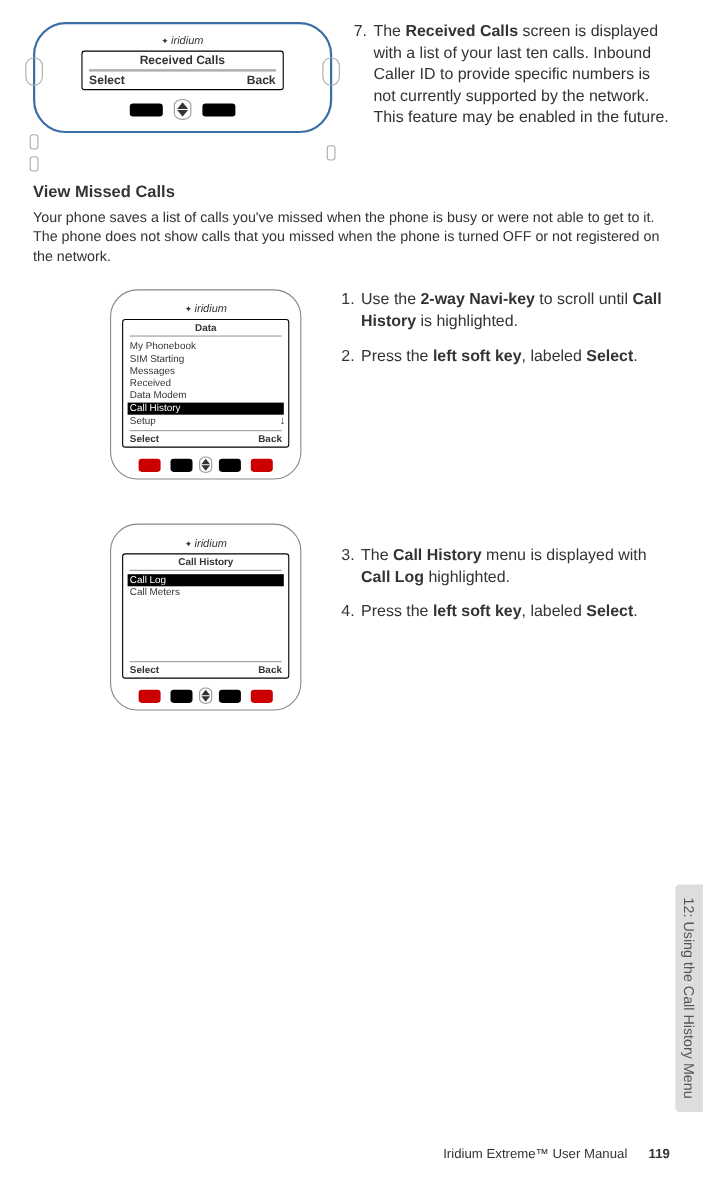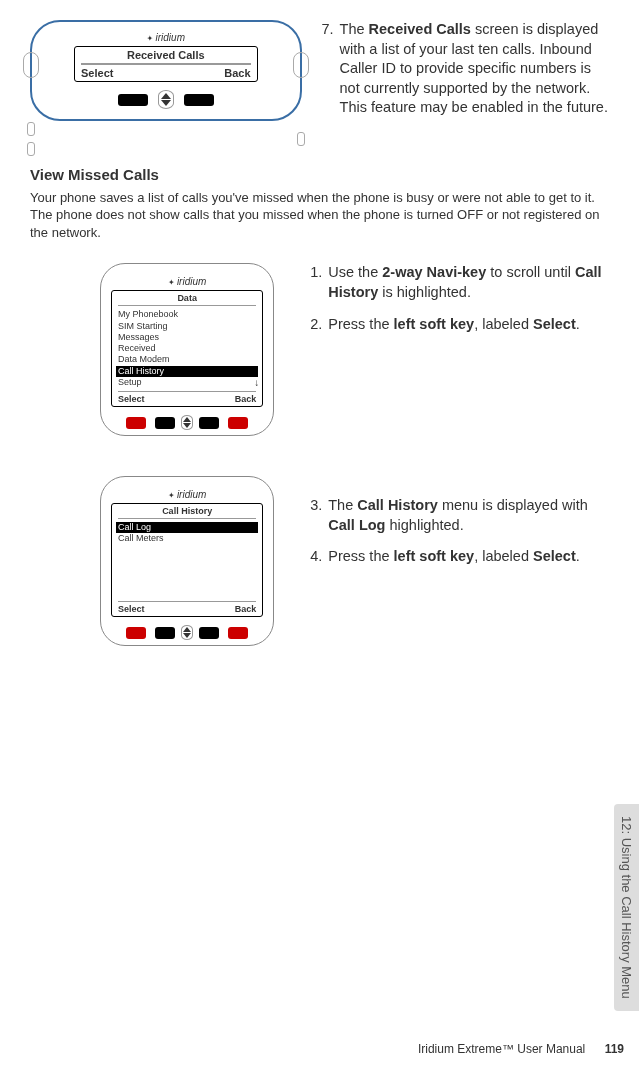--- a/index.html
+++ b/index.html
@@ -184,21 +184,21 @@
       writing-mode: vertical-rl;
       background: #ddd;
       padding: 12px 5px;
       font-size: 13px;
       color: #555;
       border-radius: 4px 0 0 4px;
     }
     .footer {
       position: absolute;
       bottom: 15px;
-      right: 15px;
+      right: 30px;
       font-size: 12px;
     }
     .pg-num { font-weight: bold; margin-left: 16px; }
     .top-row { display:flex; align-items:flex-start; gap:20px; margin-bottom:10px; position: relative;}
   </style>
 </head>
 <body>
 
 <div class="top-row">
   <div class="device-big-outline" style="width:250px;">

